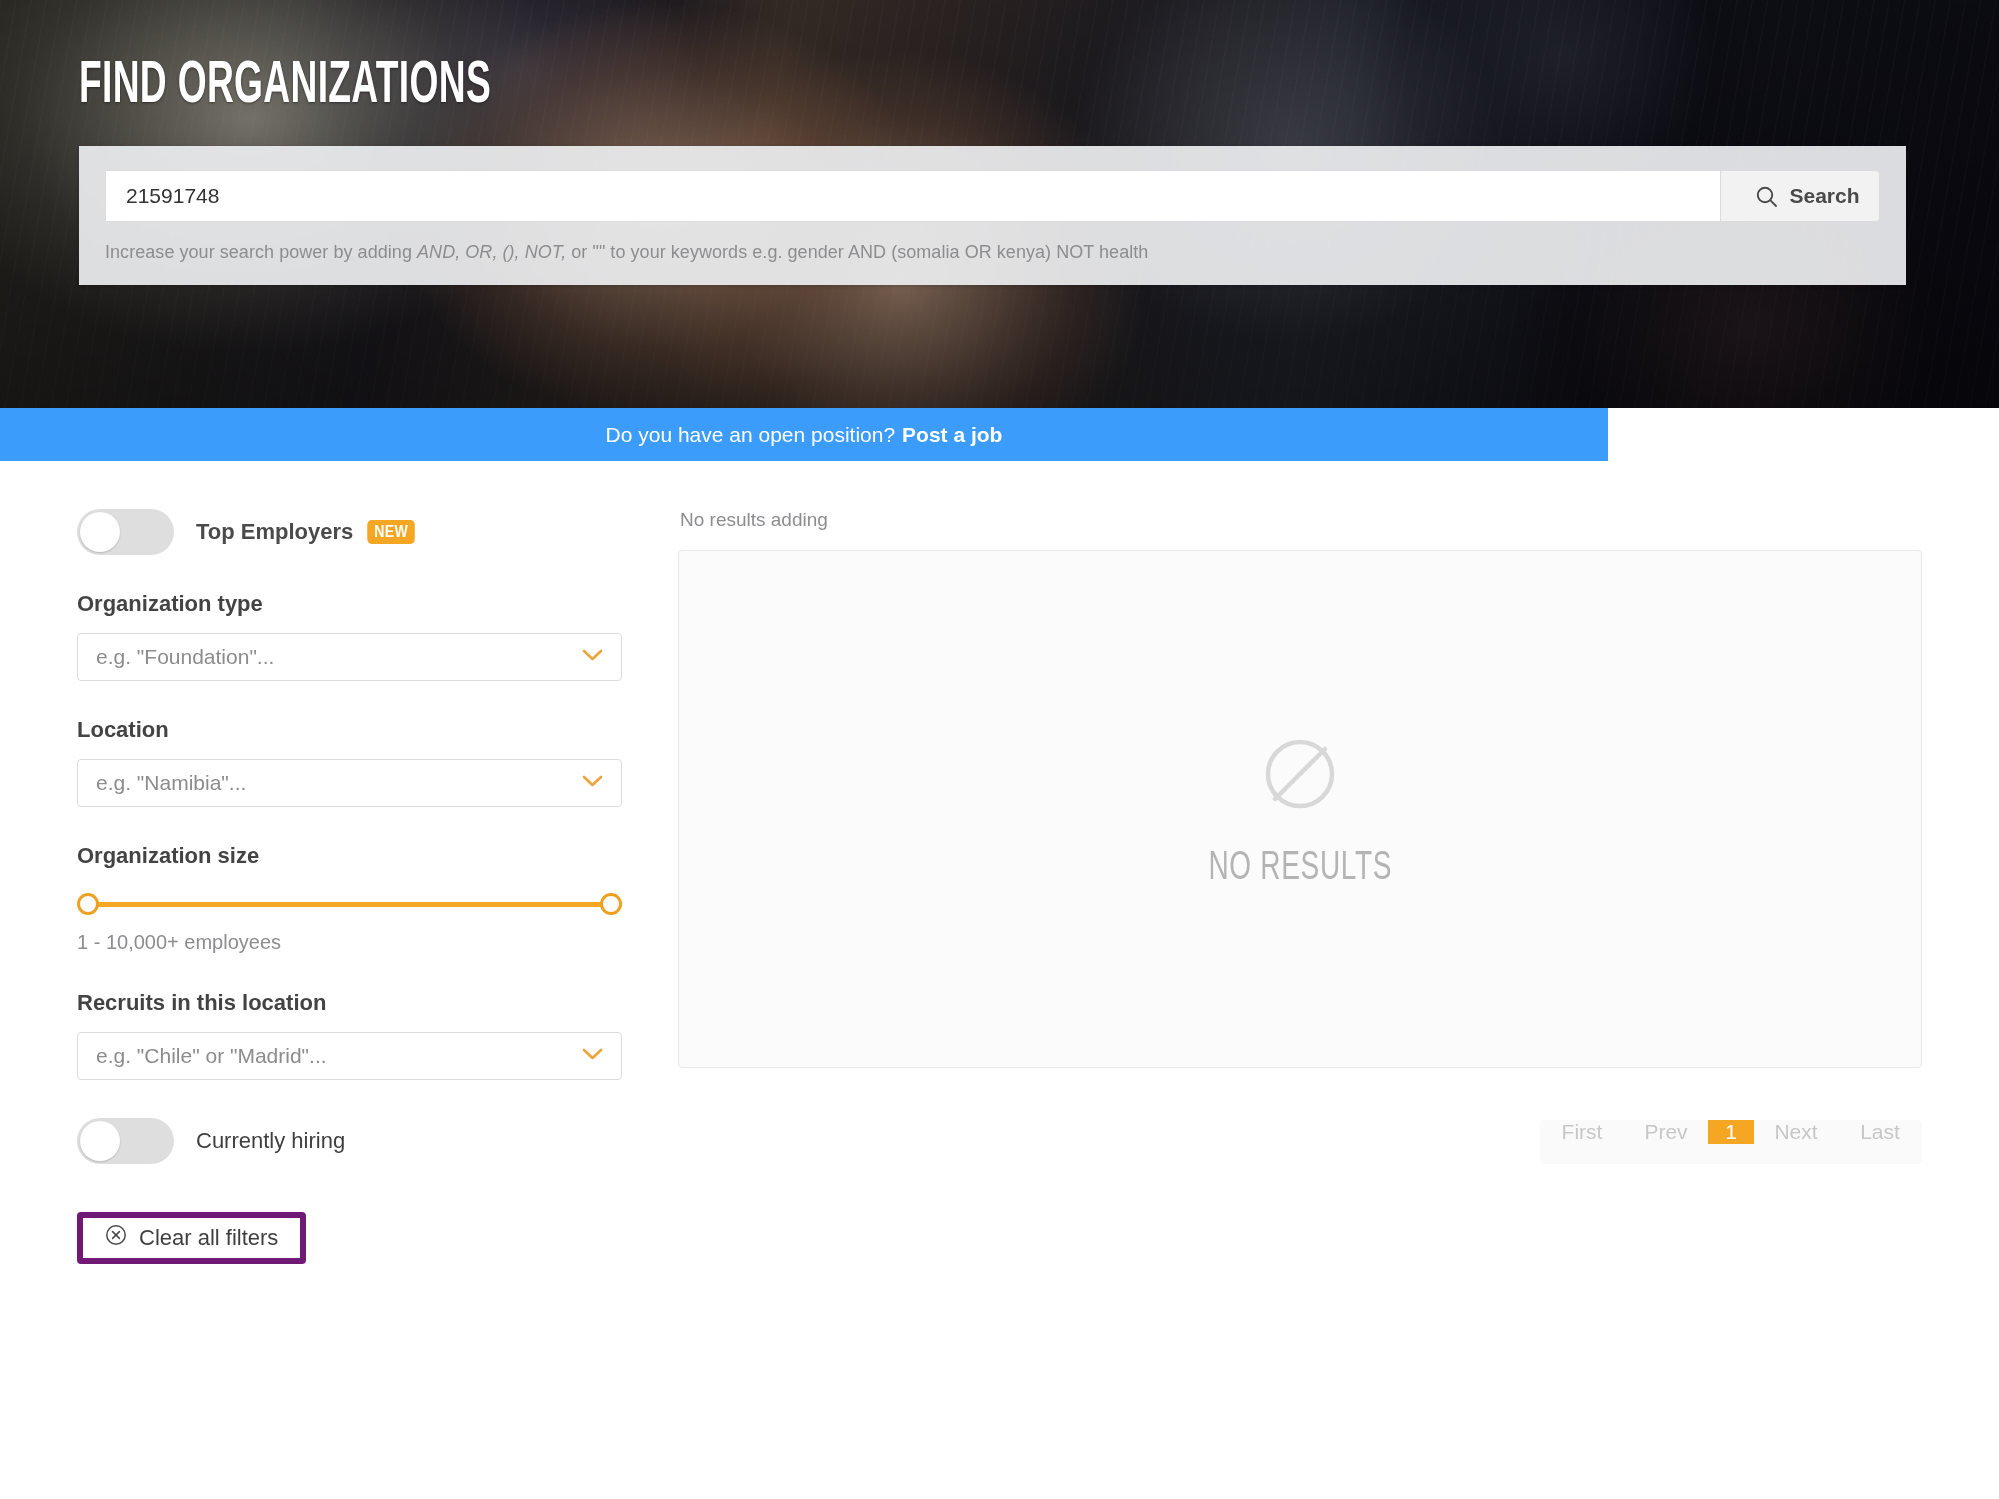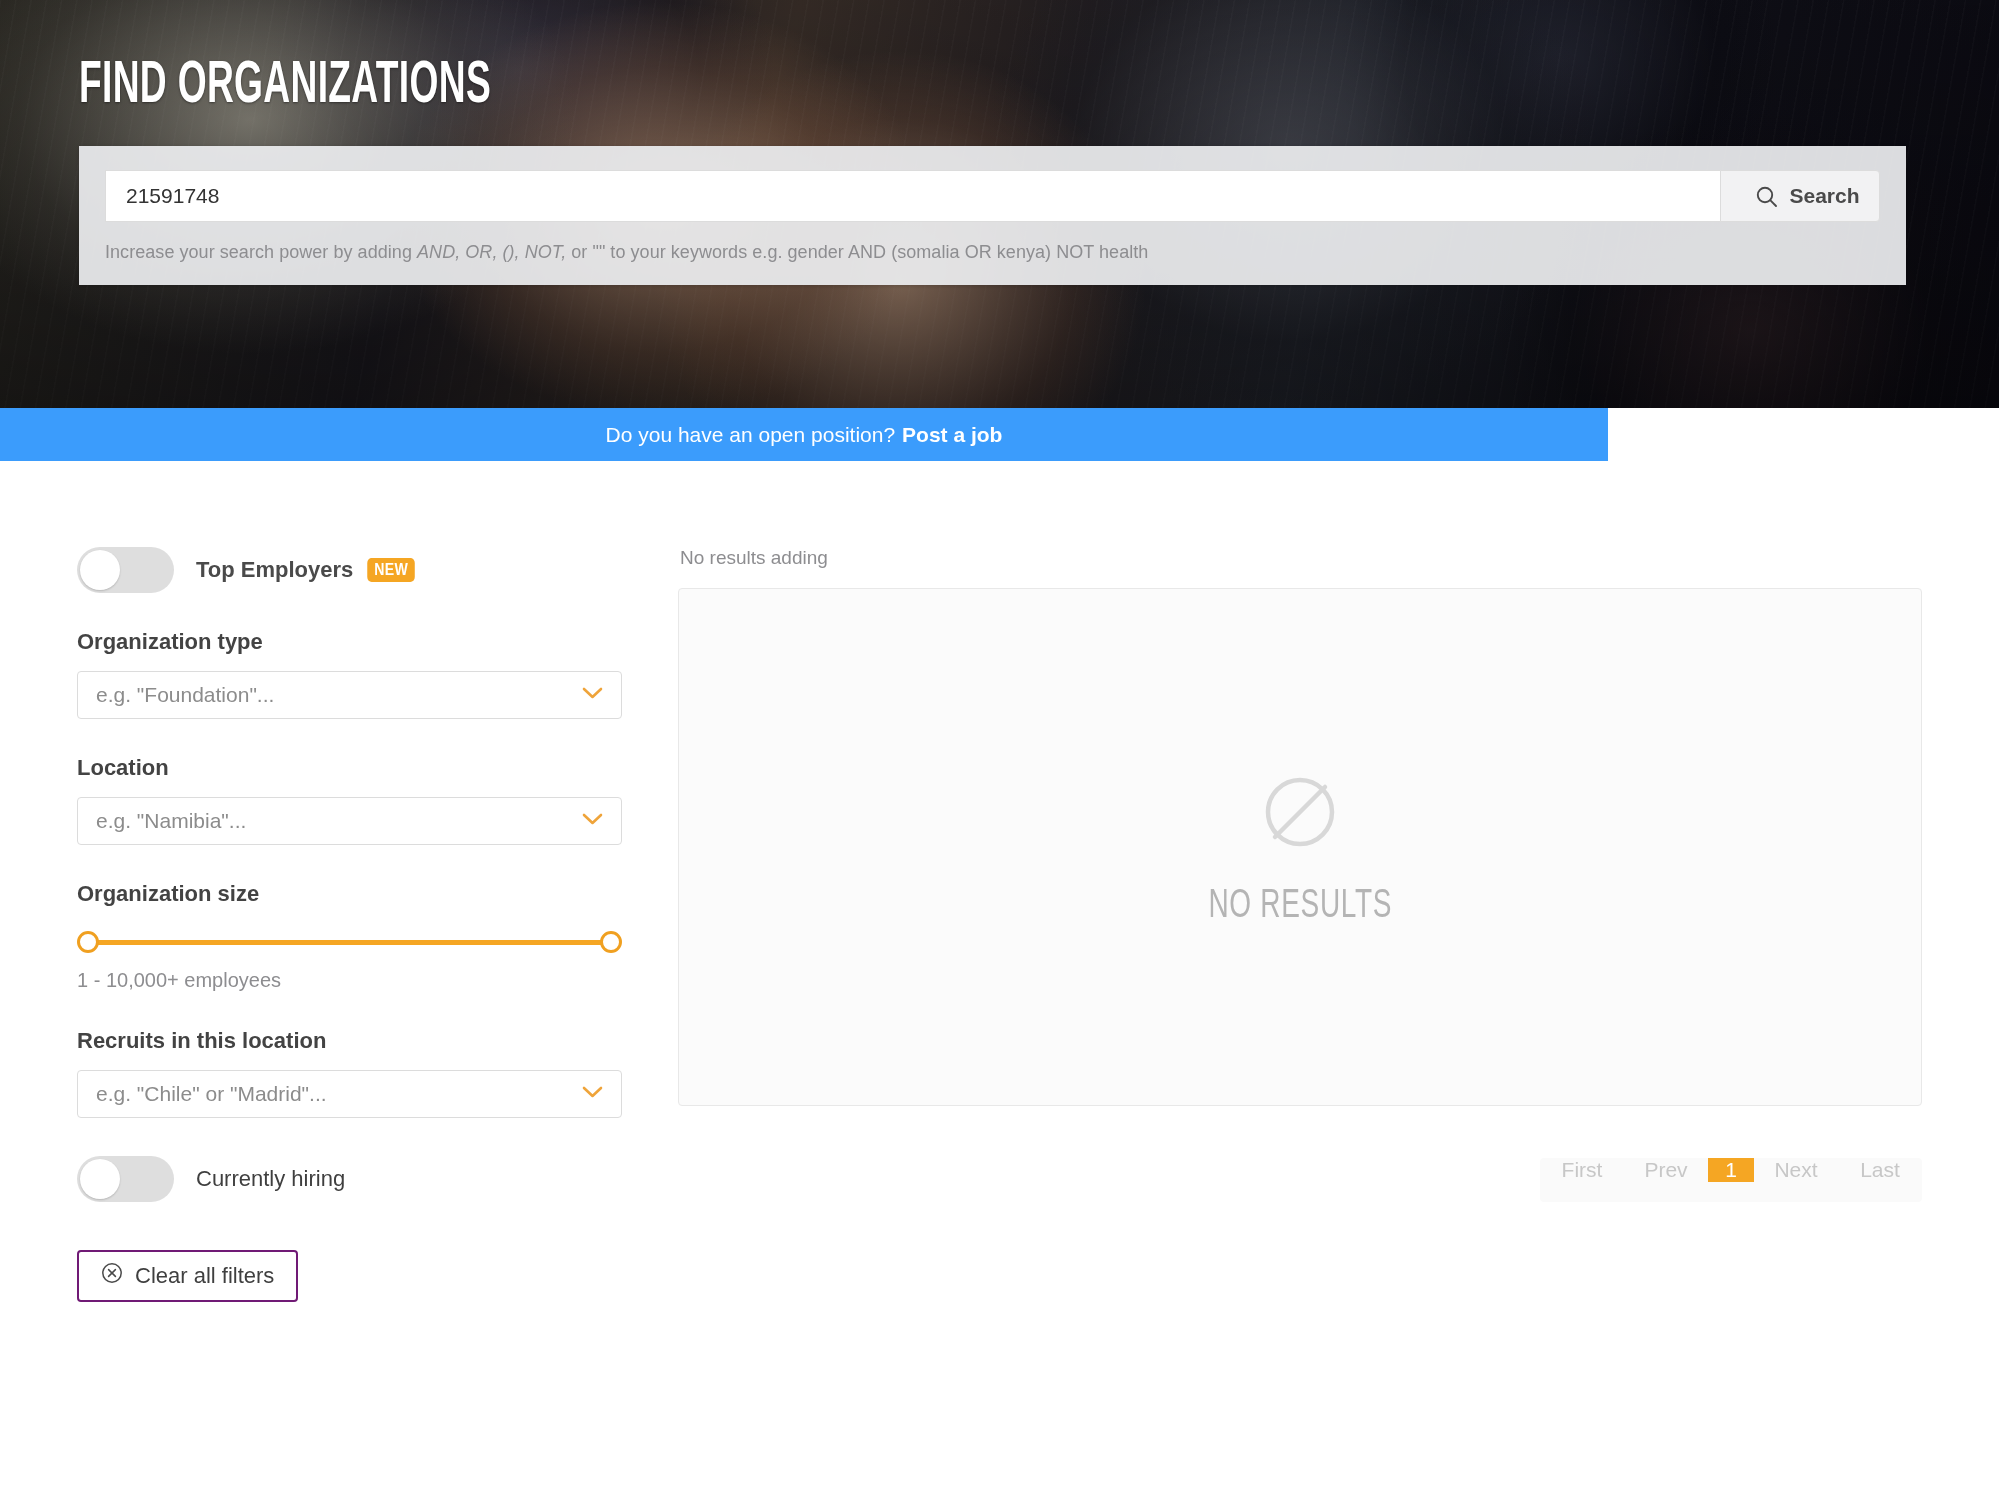--- a/index.html
+++ b/index.html
@@ -134,21 +134,21 @@
     text-decoration: none;
     margin-left: 7px;
     cursor: pointer;
   }
 
   
   .page {
     width: 1845px;
     margin: 0 auto;
     display: flex;
-    padding-top: 86px;
+    padding-top: 48px;
     gap: 56px;
   }
   .sidebar { width: 545px; flex: 0 0 545px; }
   .results { flex: 1; }
 
   
   .toggle-row {
     display: flex;
     align-items: center;
     gap: 22px;
@@ -253,21 +253,21 @@
   }
 
   .clear-btn {
     margin-top: 48px;
     display: inline-flex;
     align-items: center;
     gap: 12px;
     height: 52px;
     padding: 0 22px;
     background: #ffffff;
-    border: 2px solid #701a75;
+    border: 6px solid #701a75;
     border-radius: 4px;
     font-size: 22px;
     color: #3f3f3f;
     cursor: pointer;
     font-family: "Liberation Sans", sans-serif;
   }
 
   
   .results-count {
     font-size: 19px;

